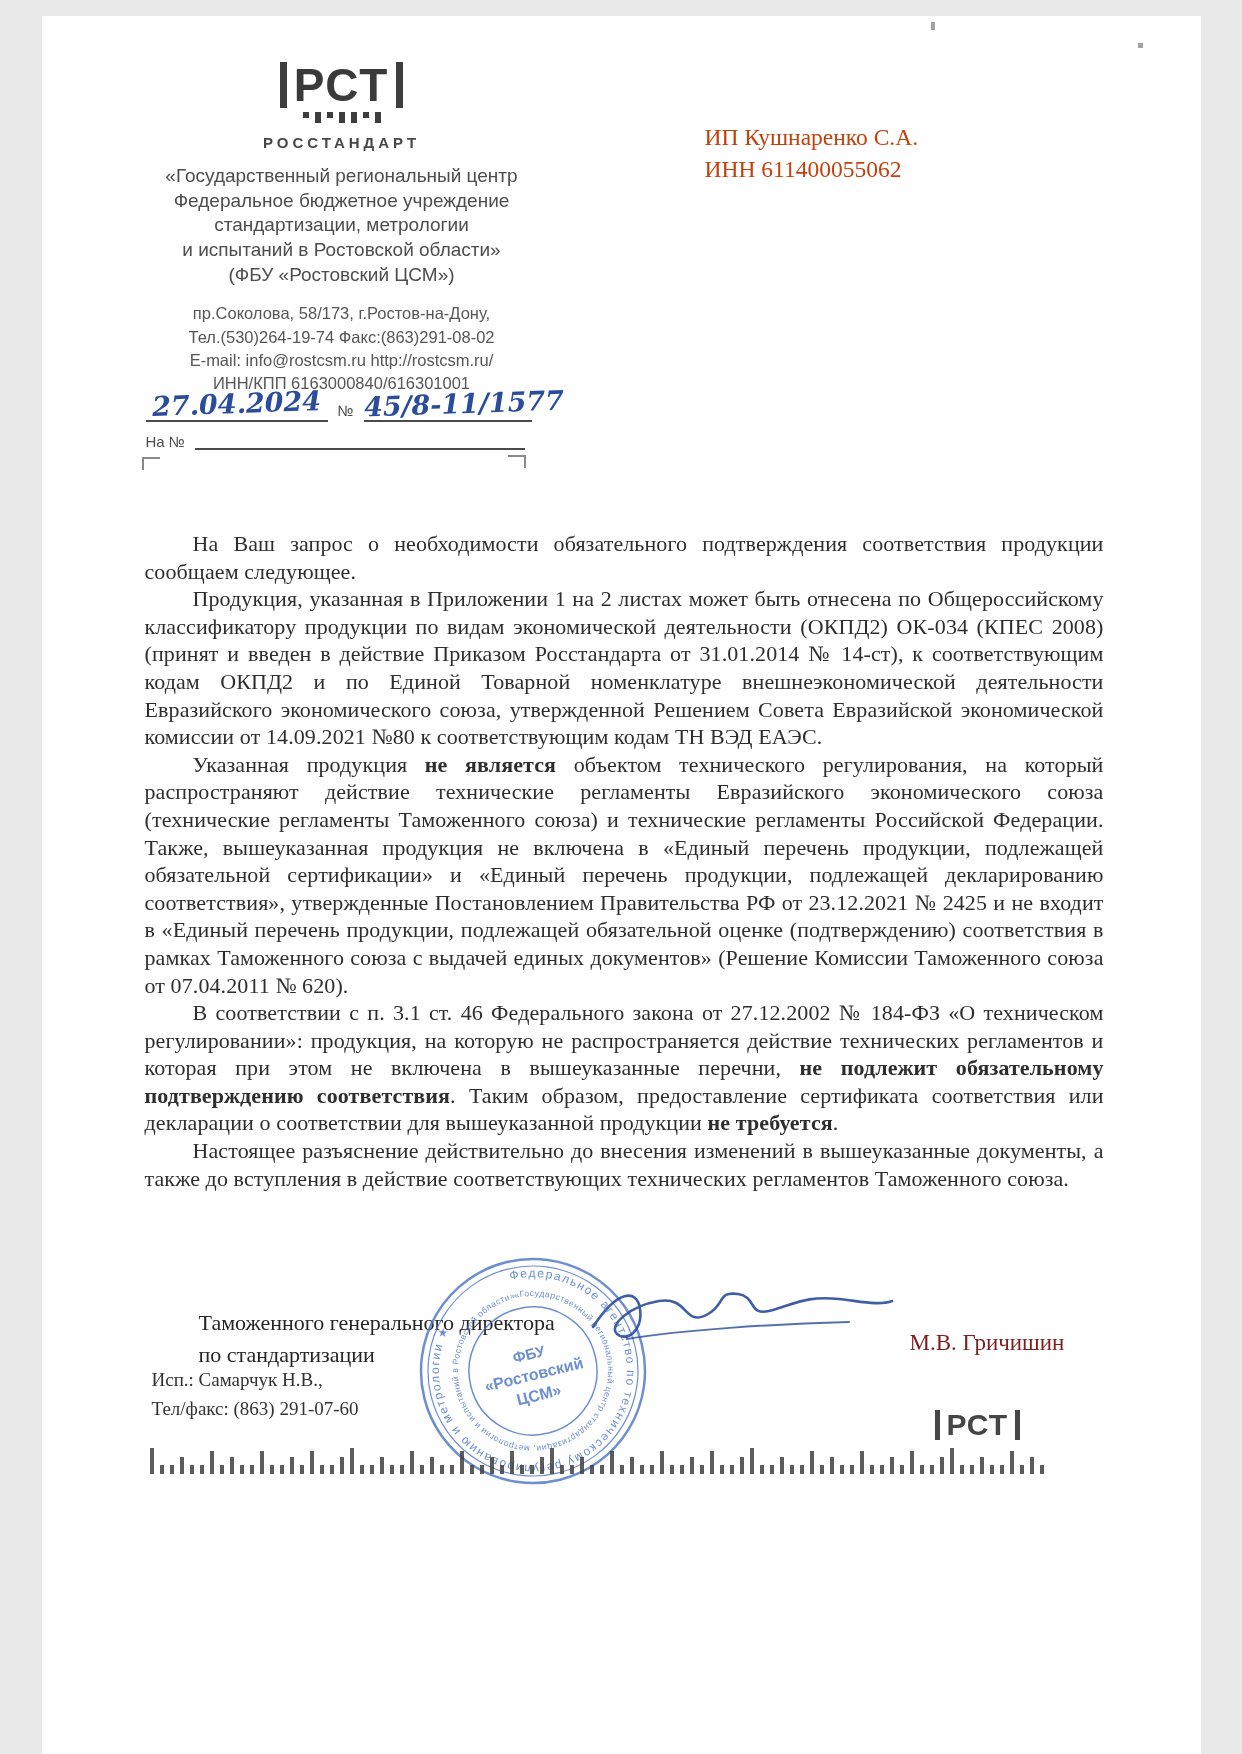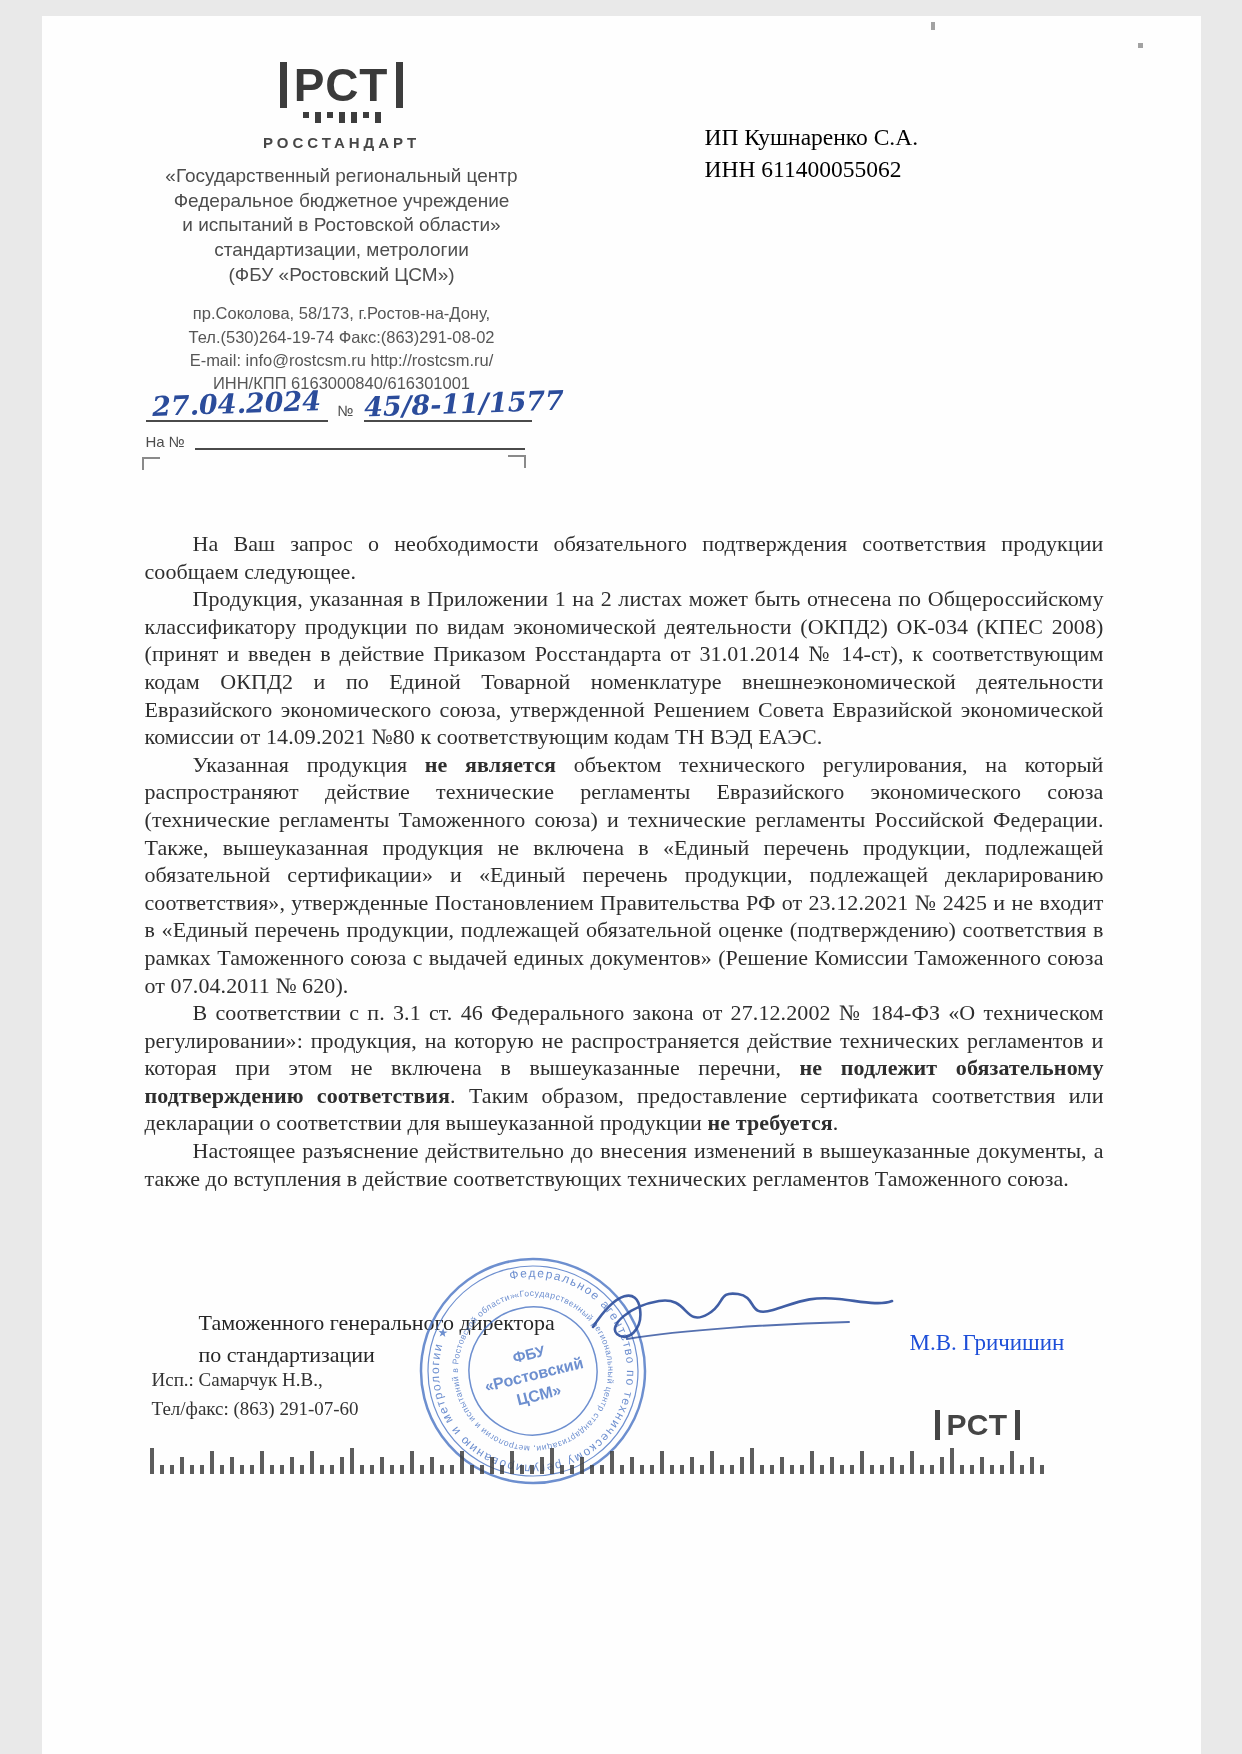--- a/index.html
+++ b/index.html
@@ -37,32 +37,32 @@
   .na-line{position:absolute;left:104px;top:414px;display:flex;align-items:flex-end;
     font-family:"Liberation Sans",sans-serif;font-size:15px;color:#4d4d4d;}
   .na-rule{width:330px;border-bottom:2px solid #4a4a4a;margin-left:10px;height:18px;}
   
   .corner-l{position:absolute;left:100px;top:441px;width:16px;height:11px;border-top:2px solid #8a8a8a;border-left:2px solid #8a8a8a;}
   .corner-r{position:absolute;left:466px;top:439px;width:16px;height:11px;border-top:2px solid #8a8a8a;border-right:2px solid #8a8a8a;}
   .subject{position:absolute;left:121px;top:449px;width:360px;color:#222;}
   .subject-l1{font-size:21px;}
   .subject-l2{font-size:17.5px;letter-spacing:1.5px;margin-top:6px;}
   
-  .recipient-name{position:absolute;left:663px;top:106px;font-size:23.5px;line-height:1.35;color:#000000;}
+  .recipient-name{position:absolute;left:663px;top:106px;font-size:23.5px;line-height:1.35;color:#c2410c;}
   .recipient-addr{position:absolute;left:556px;top:219px;width:446px;text-align:center;font-size:23px;line-height:1.35;color:#1f1f1f;}
   
   .letter-body{position:absolute;left:103px;top:514px;width:959px;}
   .body-par{
     margin:0;font-size:22px;line-height:27.6px;text-align:justify;text-indent:48px;
     color:#2e2e2e;letter-spacing:0.1px;
   }
   .body-par .b{font-weight:bold;}
   
   .sign-title{position:absolute;left:157px;top:1291px;font-size:22px;line-height:1.45;color:#262626;}
-  .sign-name{position:absolute;left:868px;top:1314px;font-size:23px;color:#1d4ed8;}
+  .sign-name{position:absolute;left:868px;top:1314px;font-size:23px;color:#7f1d1d;}
   .executor{position:absolute;left:110px;top:1349px;font-size:19px;line-height:1.55;color:#333;}
   
   .stamp{position:absolute;left:366px;top:1230px;opacity:0.8;}
   .autograph{position:absolute;left:545px;top:1256px;}
   
   .bottom-logo{position:absolute;left:893px;top:1394px;text-align:center;
     font-family:"Liberation Sans",sans-serif;color:#454545;}
   .bottom-logo .logo-vbar{width:5px;height:30px;background:#454545;}
   .bottom-logo .logo-letters{font-size:30px;color:#454545;letter-spacing:1px;}
   .barcode{position:absolute;left:108px;top:1432px;width:950px;height:26px;
@@ -91,22 +91,22 @@
         <span style="height:6px"></span>
       <span style="height:11px"></span>
         <span style="height:11px"></span>
         <span style="height:6px"></span>
         <span style="height:11px"></span>
     </div>
     <div class="logo-caption">РОССТАНДАРТ</div>
     <div class="org-block">
         <div>«Государственный региональный центр</div>
         <div>Федеральное бюджетное учреждение</div>
+        <div>стандартизации, метрологии</div>
         <div>и испытаний в Ростовской области»</div>
-        <div>стандартизации, метрологии</div>
         <div>(ФБУ «Ростовский ЦСМ»)</div>
       </div>
     <div class="addr-block">
         <div>пр.Соколова, 58/173, г.Ростов-на-Дону,</div>
         <div>Тел.(530)264-19-74 Факс:(863)291-08-02</div>
         <div>E-mail: info@rostcsm.ru  http://rostcsm.ru/</div>
         <div>ИНН/КПП 6163000840/616301001</div>
       </div>
   </div>
 

